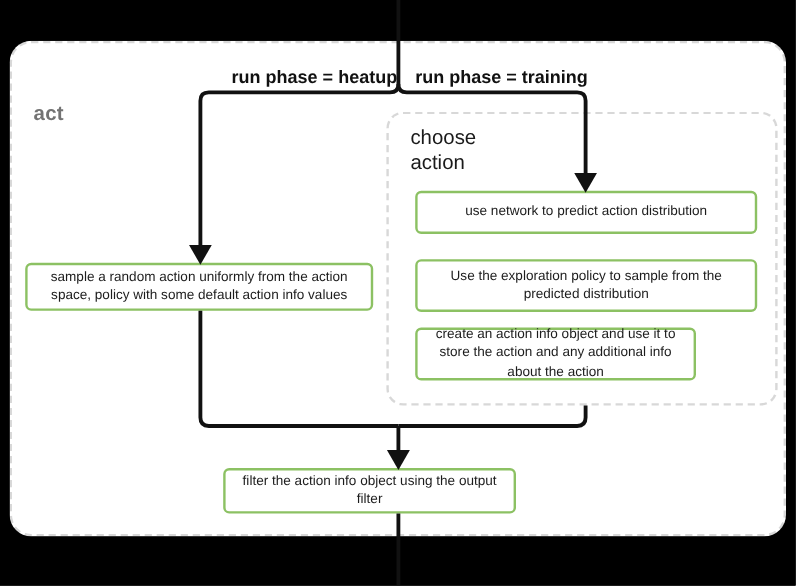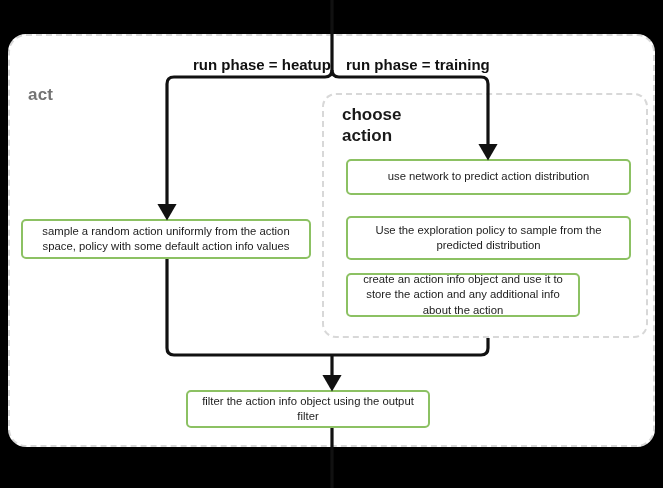--- a/index.html
+++ b/index.html
@@ -48,21 +48,21 @@
     border: 2px dashed #d8d8d8;
     border-radius: 14px;
     box-sizing: border-box;
   }
   #choose-action-title {
     position: absolute;
     left: 342px;
     top: 104px;
     width: 130px;
     font-size: 17px;
-    font-weight: bold;
+    font-weight: normal;
     color: #1a1a1a;
     line-height: 1.25;
   }
   
   .gbox {
     position: absolute;
     background: #ffffff;
     border: 2px solid #8cc163;
     border-radius: 5px;
     box-sizing: border-box;

